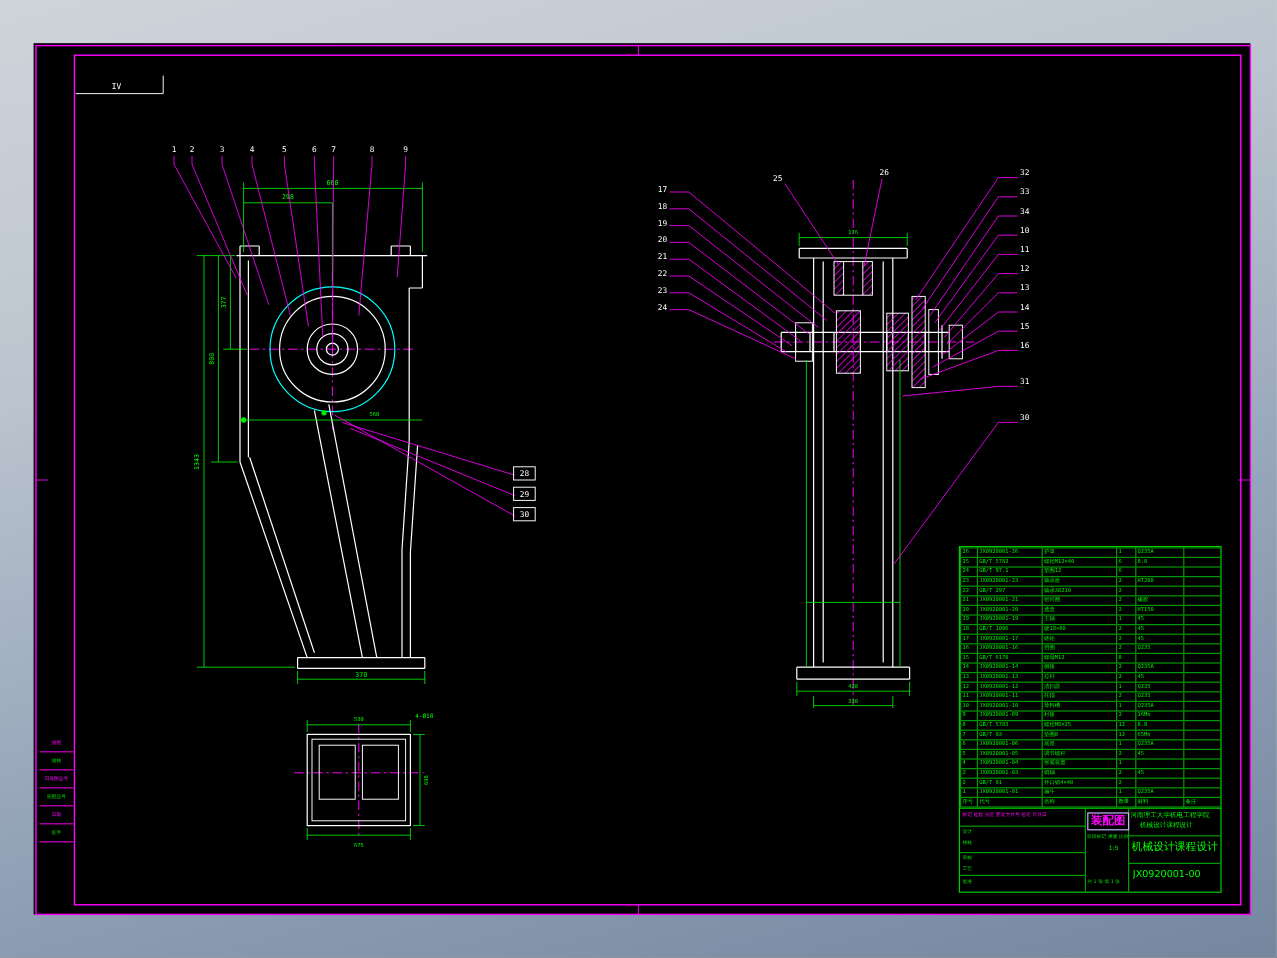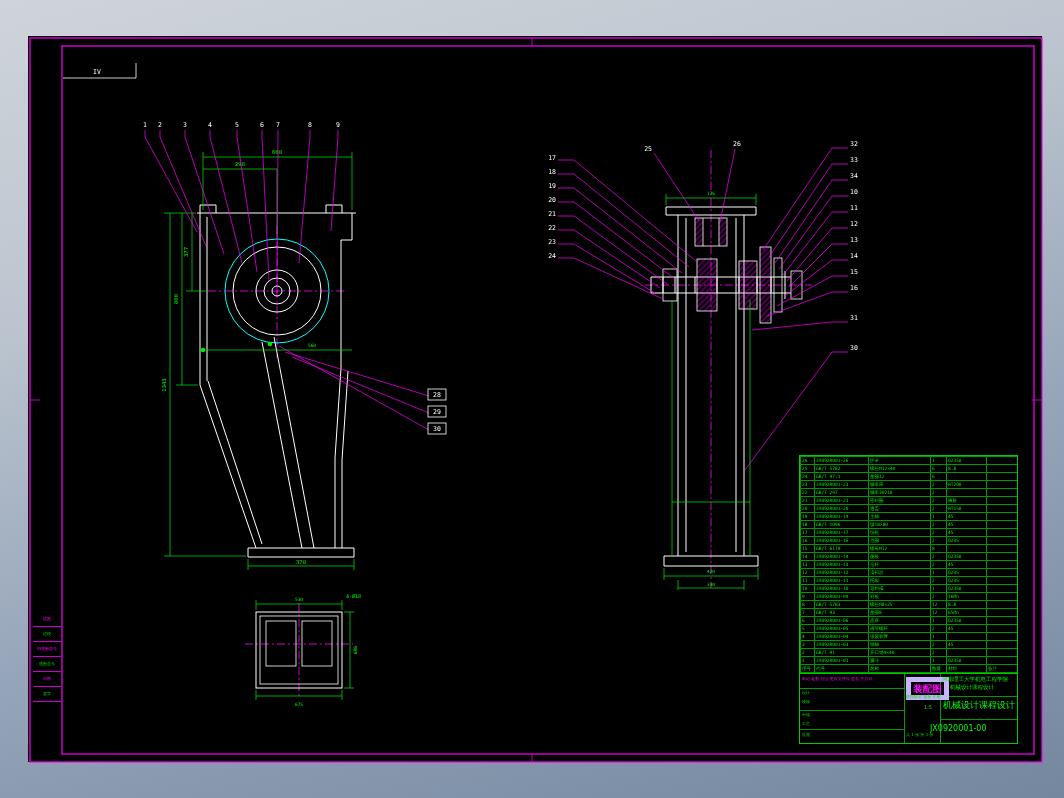--- a/index.html
+++ b/index.html
@@ -27,25 +27,25 @@
   .bom{position:absolute;left:799px;top:455px;width:217px;height:218px;background:#000;border:1px solid #00cc00;overflow:hidden;}
   .bom table{width:100%;border-collapse:collapse;table-layout:fixed;}
   .bom td{border:1px solid #009900;font-size:4.5px;line-height:7px;height:7px;color:#00ee00;
           overflow:hidden;white-space:nowrap;padding:0 1px;font-family:"DejaVu Sans Mono",monospace;}
 
   .tblock{position:absolute;left:799px;top:673px;width:217px;height:69px;background:#000;border:1px solid #00cc00;}
   .tblock span{position:absolute;display:block;white-space:nowrap;overflow:hidden;font-family:"DejaVu Sans",sans-serif;}
   .tb-vline{position:absolute;top:0;bottom:0;width:1px;background:#009900;}
   .tb-hline{position:absolute;height:1px;background:#009900;}
   .tb-doc{left:106px;top:3px;width:33px;height:13px;color:#ff00ff;font-size:9.5px;font-weight:bold;
-          border:5px solid #c4b5fd;text-align:center;line-height:13px;}
+          border:1px solid #c4b5fd;text-align:center;line-height:13px;}
   .tb-org1{left:142px;top:2px;width:74px;font-size:5.5px;color:#00ee00;}
   .tb-org2{left:150px;top:10px;width:66px;font-size:5.5px;color:#00ee00;}
   .tb-name{left:143px;top:25px;width:74px;font-size:9px;color:#00ff00;}
-  .tb-no{left:130px;top:50px;width:70px;font-size:8px;color:#00ff00;font-family:"DejaVu Sans Mono",monospace;}
+  .tb-no{left:144px;top:50px;width:70px;font-size:8px;color:#00ff00;font-family:"DejaVu Sans Mono",monospace;}
   .tb-stage{left:106px;top:20px;font-size:4px;color:#00dd00;}
   .tb-scale{left:124px;top:30px;font-size:5px;color:#00ee00;}
   .tb-sheet{left:106px;top:58px;font-size:4px;color:#00dd00;}
   .tb-lr{left:2px;width:100px;font-size:4px;color:#00dd00;}
   .tb-lr.mg{color:#ff00ff;}
 
   .mblock{position:absolute;left:33px;top:612px;width:28px;height:132px;}
   .mrow{height:14px;border-bottom:1px solid #cc00cc;font-size:4px;color:#00dd00;
         text-align:center;line-height:14px;overflow:hidden;font-family:"DejaVu Sans",sans-serif;}
   .mrow.mg{color:#ff00ff;}

